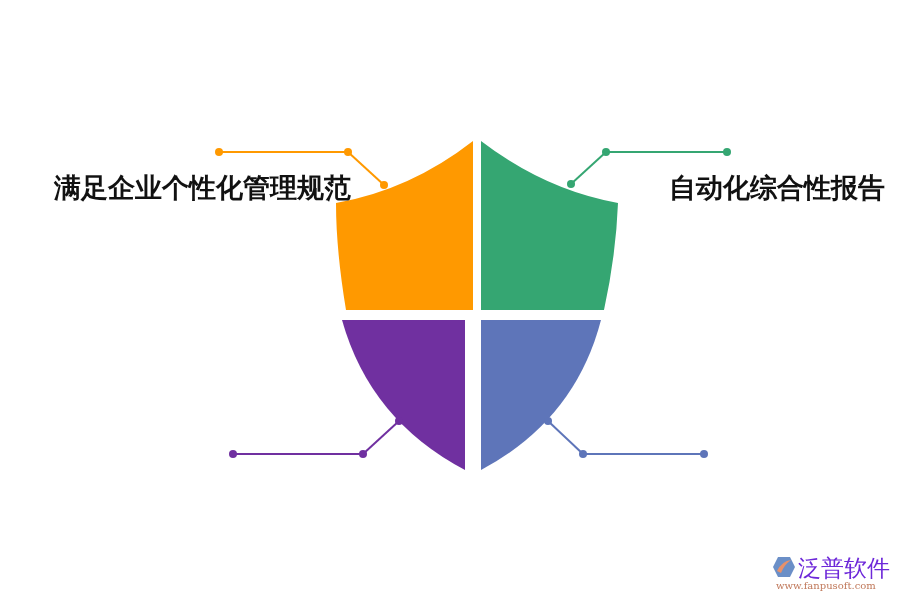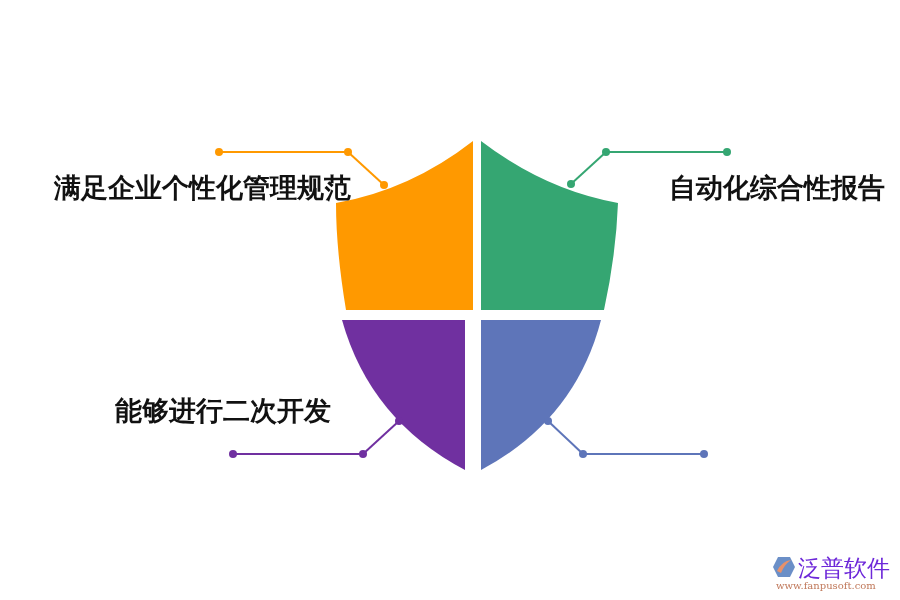--- a/index.html
+++ b/index.html
@@ -56,21 +56,20 @@
       <line x1="583" y1="454" x2="704" y2="454"></line>
       <line x1="583" y1="454" x2="548" y2="421"></line>
       <circle cx="583" cy="454" r="4" stroke="none"></circle>
       <circle cx="704" cy="454" r="4" stroke="none"></circle>
       <circle cx="548" cy="421" r="4" stroke="none"></circle>
     </g>
   </svg>
 
   <div class="label" style="left:54px; top:173px;">满足企业个性化管理规范</div>
   <div class="label" style="left:669px; top:173px;">自动化综合性报告</div>
-  <div class="label" style="left:115px; top:396px;">能够进行二次开发</div>
 </div>
 
 <div class="logo">
   <svg style="position:absolute; left:4px; top:2px;" width="24" height="24" viewBox="0 0 24 24">
     <polygon points="6,2 18,2 23,12 18,22 6,22 1,12" fill="#6b8fc7"></polygon>
     <path d="M5,16 Q10,6 19,5 Q12,10 9,18 Z" fill="#e8916a"></path>
   </svg>
   <div class="logo-name">泛普软件</div>
   <div class="logo-url">www.fanpusoft.com</div>
 </div>

